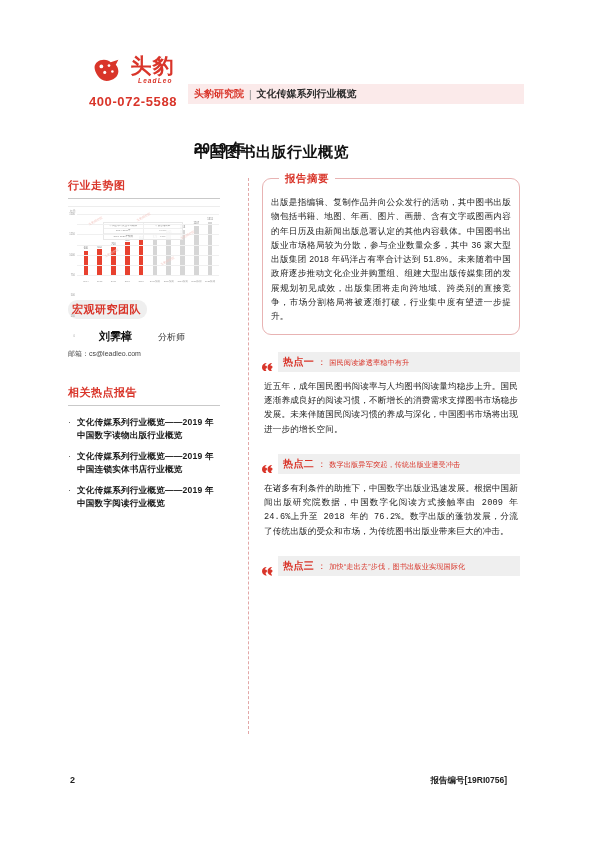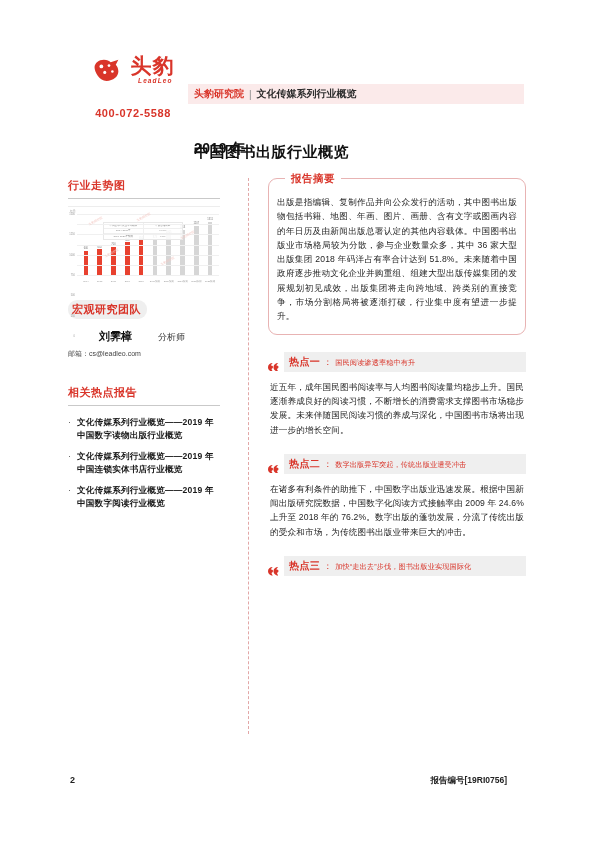--- a/index.html
+++ b/index.html
@@ -10,21 +10,21 @@
   }
   .page{position:absolute;inset:0;}
 
   
   .logo-block{position:absolute;left:68px;top:52px;width:130px;text-align:center;}
   .logo-row{display:flex;align-items:center;justify-content:center;gap:5px;height:34px;}
   .logo-mark{width:34px;height:28px;flex:0 0 auto;}
   .logo-word{font-size:21px;font-weight:bold;color:#d9352a;letter-spacing:1px;line-height:1;}
   .logo-sub{font-size:6.5px;color:#d9352a;letter-spacing:1.1px;font-style:italic;font-weight:bold;
             margin-top:1px;text-align:right;padding-right:2px;}
-  .logo-phone{font-size:11px;font-weight:bold;color:#d9352a;letter-spacing:.6px;margin-top:21px;}
+  .logo-phone{font-size:13px;font-weight:bold;color:#d9352a;letter-spacing:.6px;margin-top:8px;}
 
   .banner{position:absolute;left:188px;top:84px;width:336px;height:20px;background:#fbeaea;}
   .banner-inner{display:flex;align-items:center;height:20px;padding-left:6px;font-size:10px;}
   .banner-brand{color:#d9352a;font-weight:bold;}
   .banner-sep{color:#8c8c8c;margin:0 5px;}
   .banner-text{color:#2b2b2b;font-weight:bold;}
 
   .title-year{position:absolute;left:194px;top:140px;font-size:14px;font-weight:bold;color:#111;letter-spacing:.5px;}
   .title-main{position:absolute;left:194px;top:143px;font-size:15px;font-weight:bold;color:#111;letter-spacing:.5px;}
 
@@ -67,36 +67,36 @@
   .analyst-role{font-size:9px;color:#333;margin-left:26px;}
   .analyst-mail{font-size:7px;color:#444;margin-top:5px;}
 
   .reports{margin-top:26px;}
   .rep-list{margin-top:10px;}
   .rep-item{display:flex;margin-bottom:9px;}
   .rep-dot{font-size:9px;color:#555;line-height:12px;width:9px;flex:0 0 auto;}
   .rep-text{font-size:8.6px;font-weight:bold;color:#1a1a1a;line-height:12.5px;letter-spacing:.2px;}
 
   
-  .right{position:absolute;left:268px;top:178px;width:258px;}
+  .right{position:absolute;left:262px;top:178px;width:258px;}
 
   .summary-wrap{position:relative;border:1px solid #e8b3b3;border-radius:9px;padding:16px 8px 10px 8px;}
   .summary-label{position:absolute;top:-7px;left:16px;background:#ffffff;padding:0 6px;
                  font-size:10.5px;font-weight:bold;color:#d9352a;letter-spacing:.5px;}
   .summary-body{font-size:8.6px;line-height:14.3px;color:#1f1f1f;text-align:justify;letter-spacing:.15px;}
 
   .hot{margin-top:17px;}
   .hot-head{display:flex;align-items:center;}
   .quote-icon{width:11px;height:9px;flex:0 0 auto;margin-right:5px;}
   .hot-strip{flex:1;background:#efefef;display:flex;align-items:baseline;padding:3px 5px;}
   .hot-title{font-size:10px;font-weight:bold;color:#d9352a;letter-spacing:.4px;white-space:nowrap;text-align:center;}
   .hot-colon{font-size:9px;color:#d9352a;margin:0 3px;}
   .hot-sub{font-size:7.2px;color:#d9352a;letter-spacing:.1px;}
   .hot-body{font-size:8.6px;line-height:14.3px;color:#1f1f1f;text-align:justify;
-            margin-top:8px;padding:0 2px;letter-spacing:.15px;}
+            margin-top:8px;padding:0 2px;letter-spacing:.15px;font-family:Liberation Mono, monospace;}
 
   
   .footer-page{position:absolute;left:70px;top:775px;font-size:9px;font-weight:bold;color:#222;}
   .footer-code{position:absolute;right:88px;top:775px;font-size:8.5px;font-weight:bold;color:#222;}
 </style>
 </head>
 <body>
 
 <div class="page">
 

